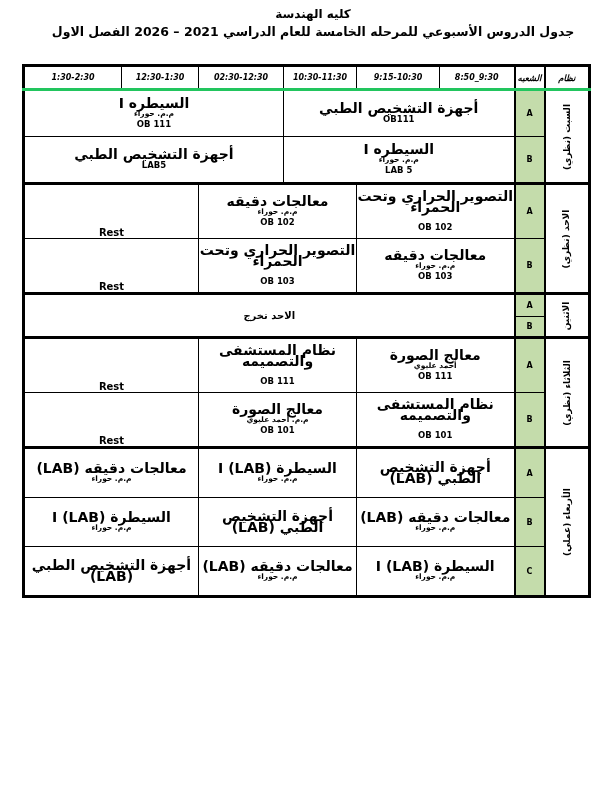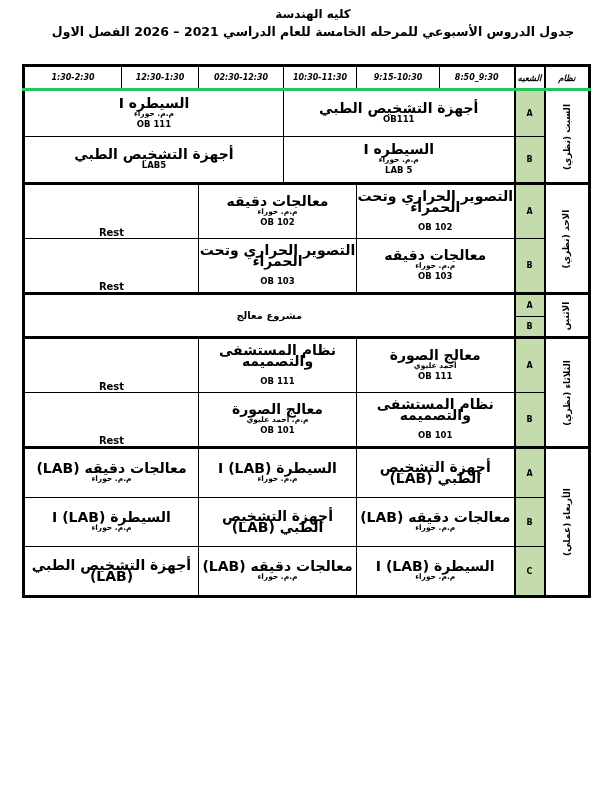--- a/index.html
+++ b/index.html
@@ -140,21 +140,21 @@
   </tr>
 
   <tr class="block-top" style="height:23px">
     <td class="day-col" rowspan="2">
       <div class="day-inner">
         <span class="day-text">الاثنين</span>
       </div>
     </td>
     <td class="sec-col">A</td>
     <td colspan="6" rowspan="2">
-      <div class="project">مشروع معالج</div>
+      <div class="project">الاحد تخرج</div>
     </td>
   </tr>
   <tr style="height:21px">
     <td class="sec-col">B</td>
   </tr>
 
   <tr class="block-top" style="height:55px">
     <td class="day-col" rowspan="2">
       <div class="day-inner">
         <span class="day-text">الثلاثاء (نظري)</span>

